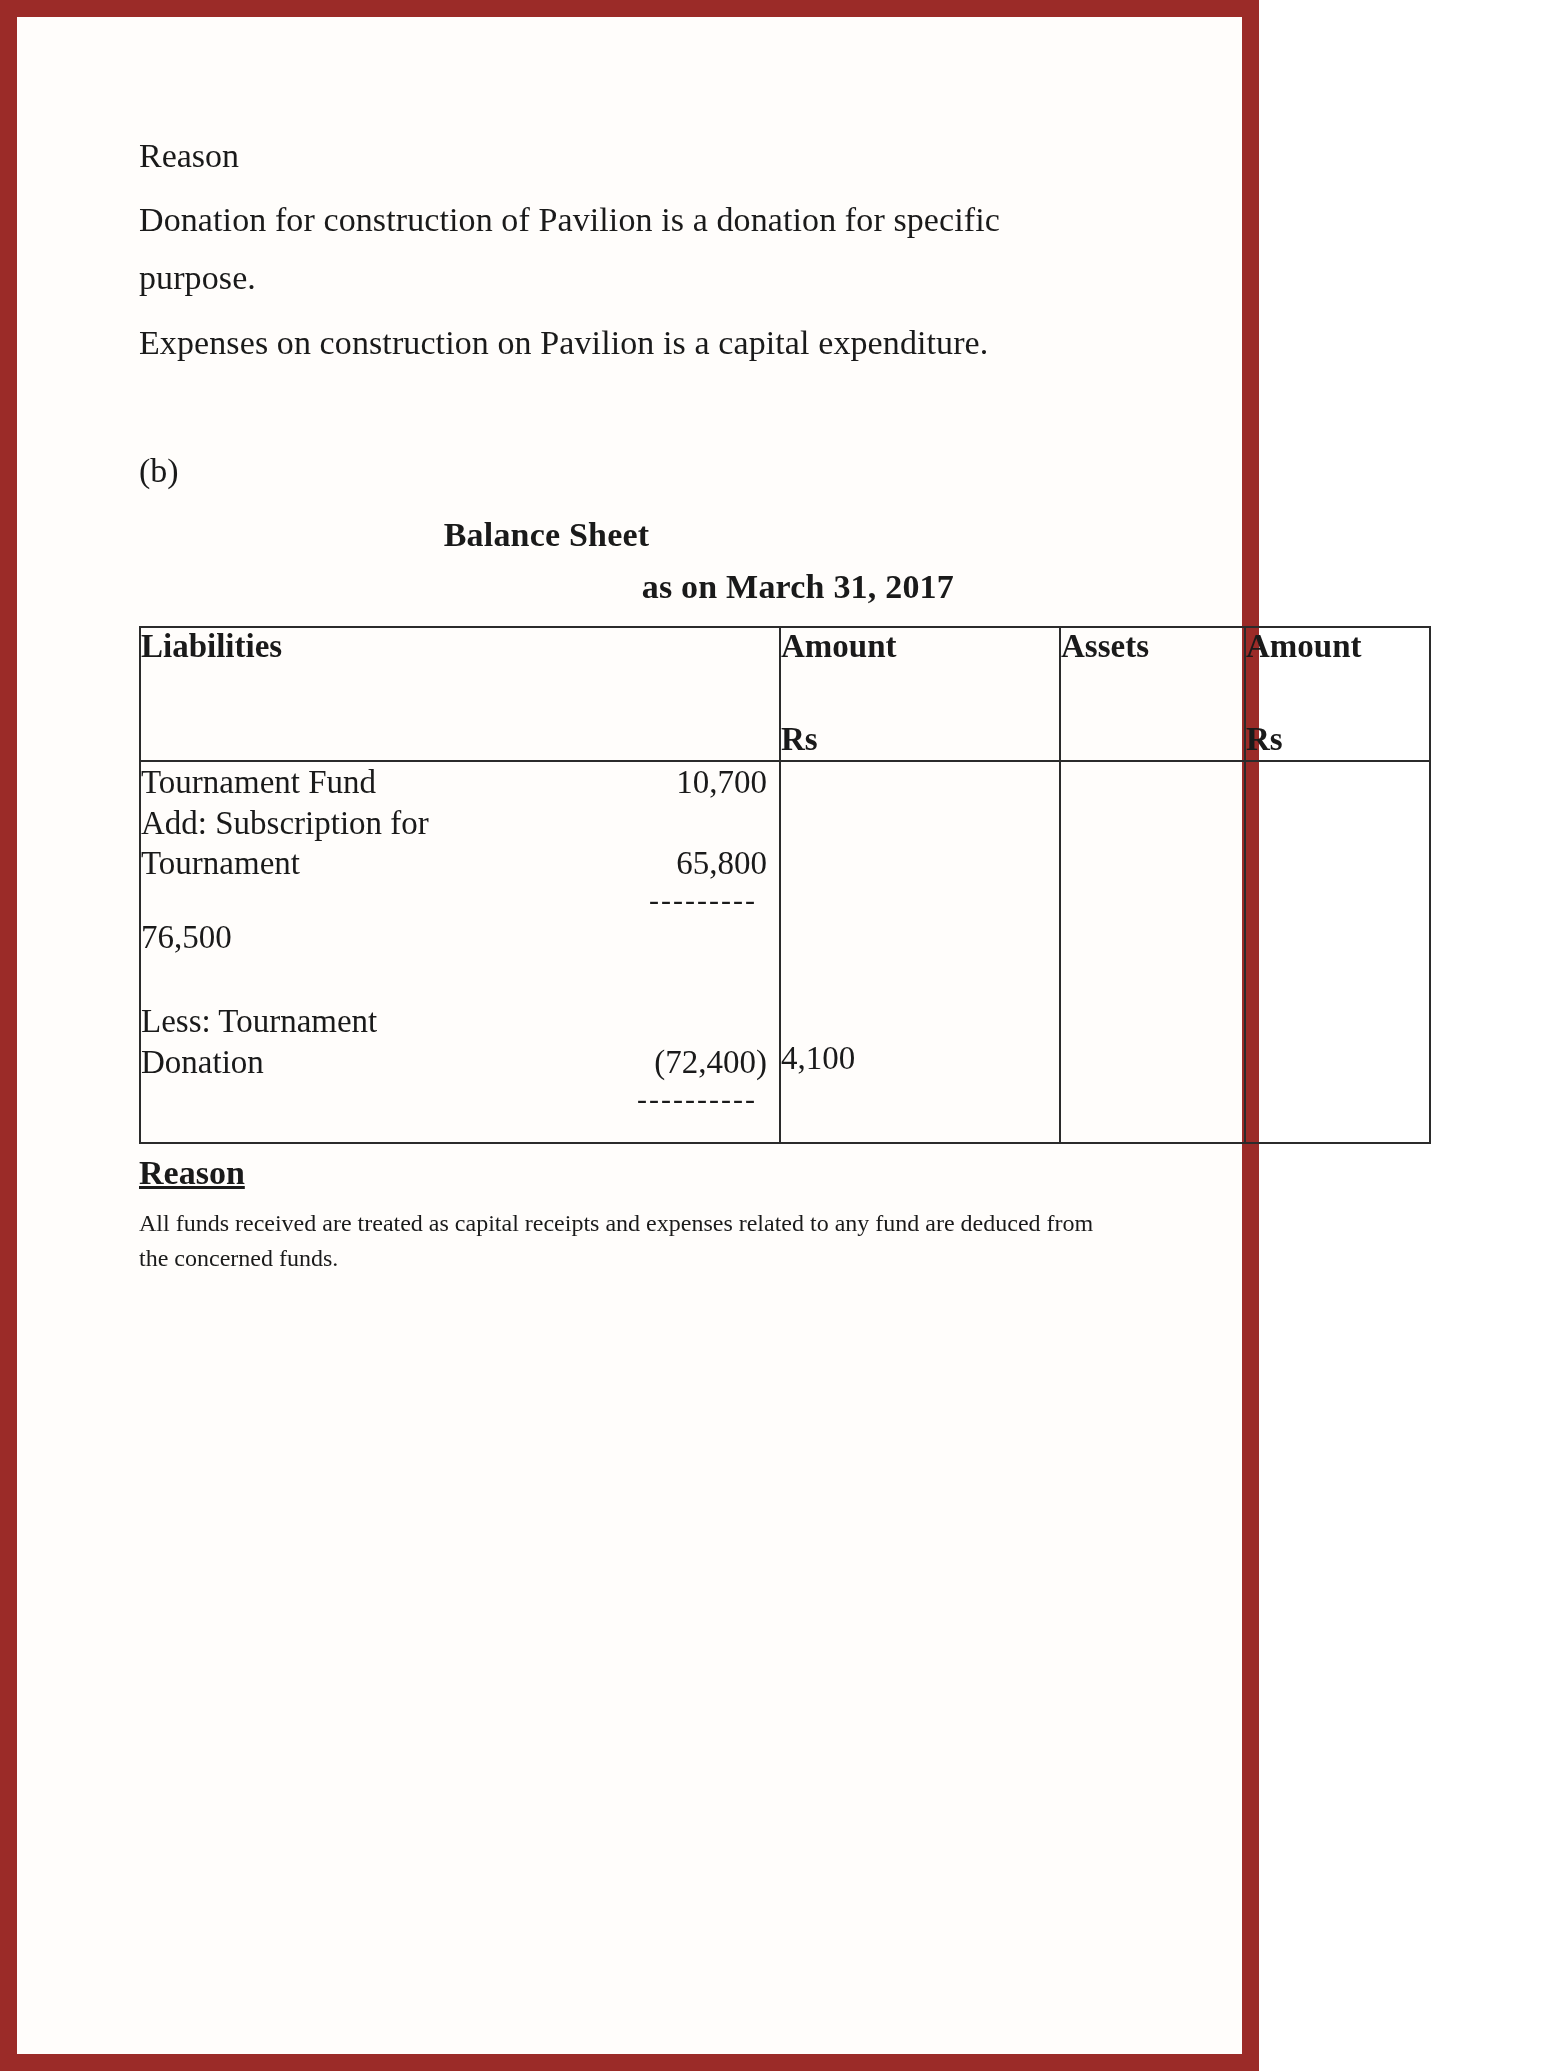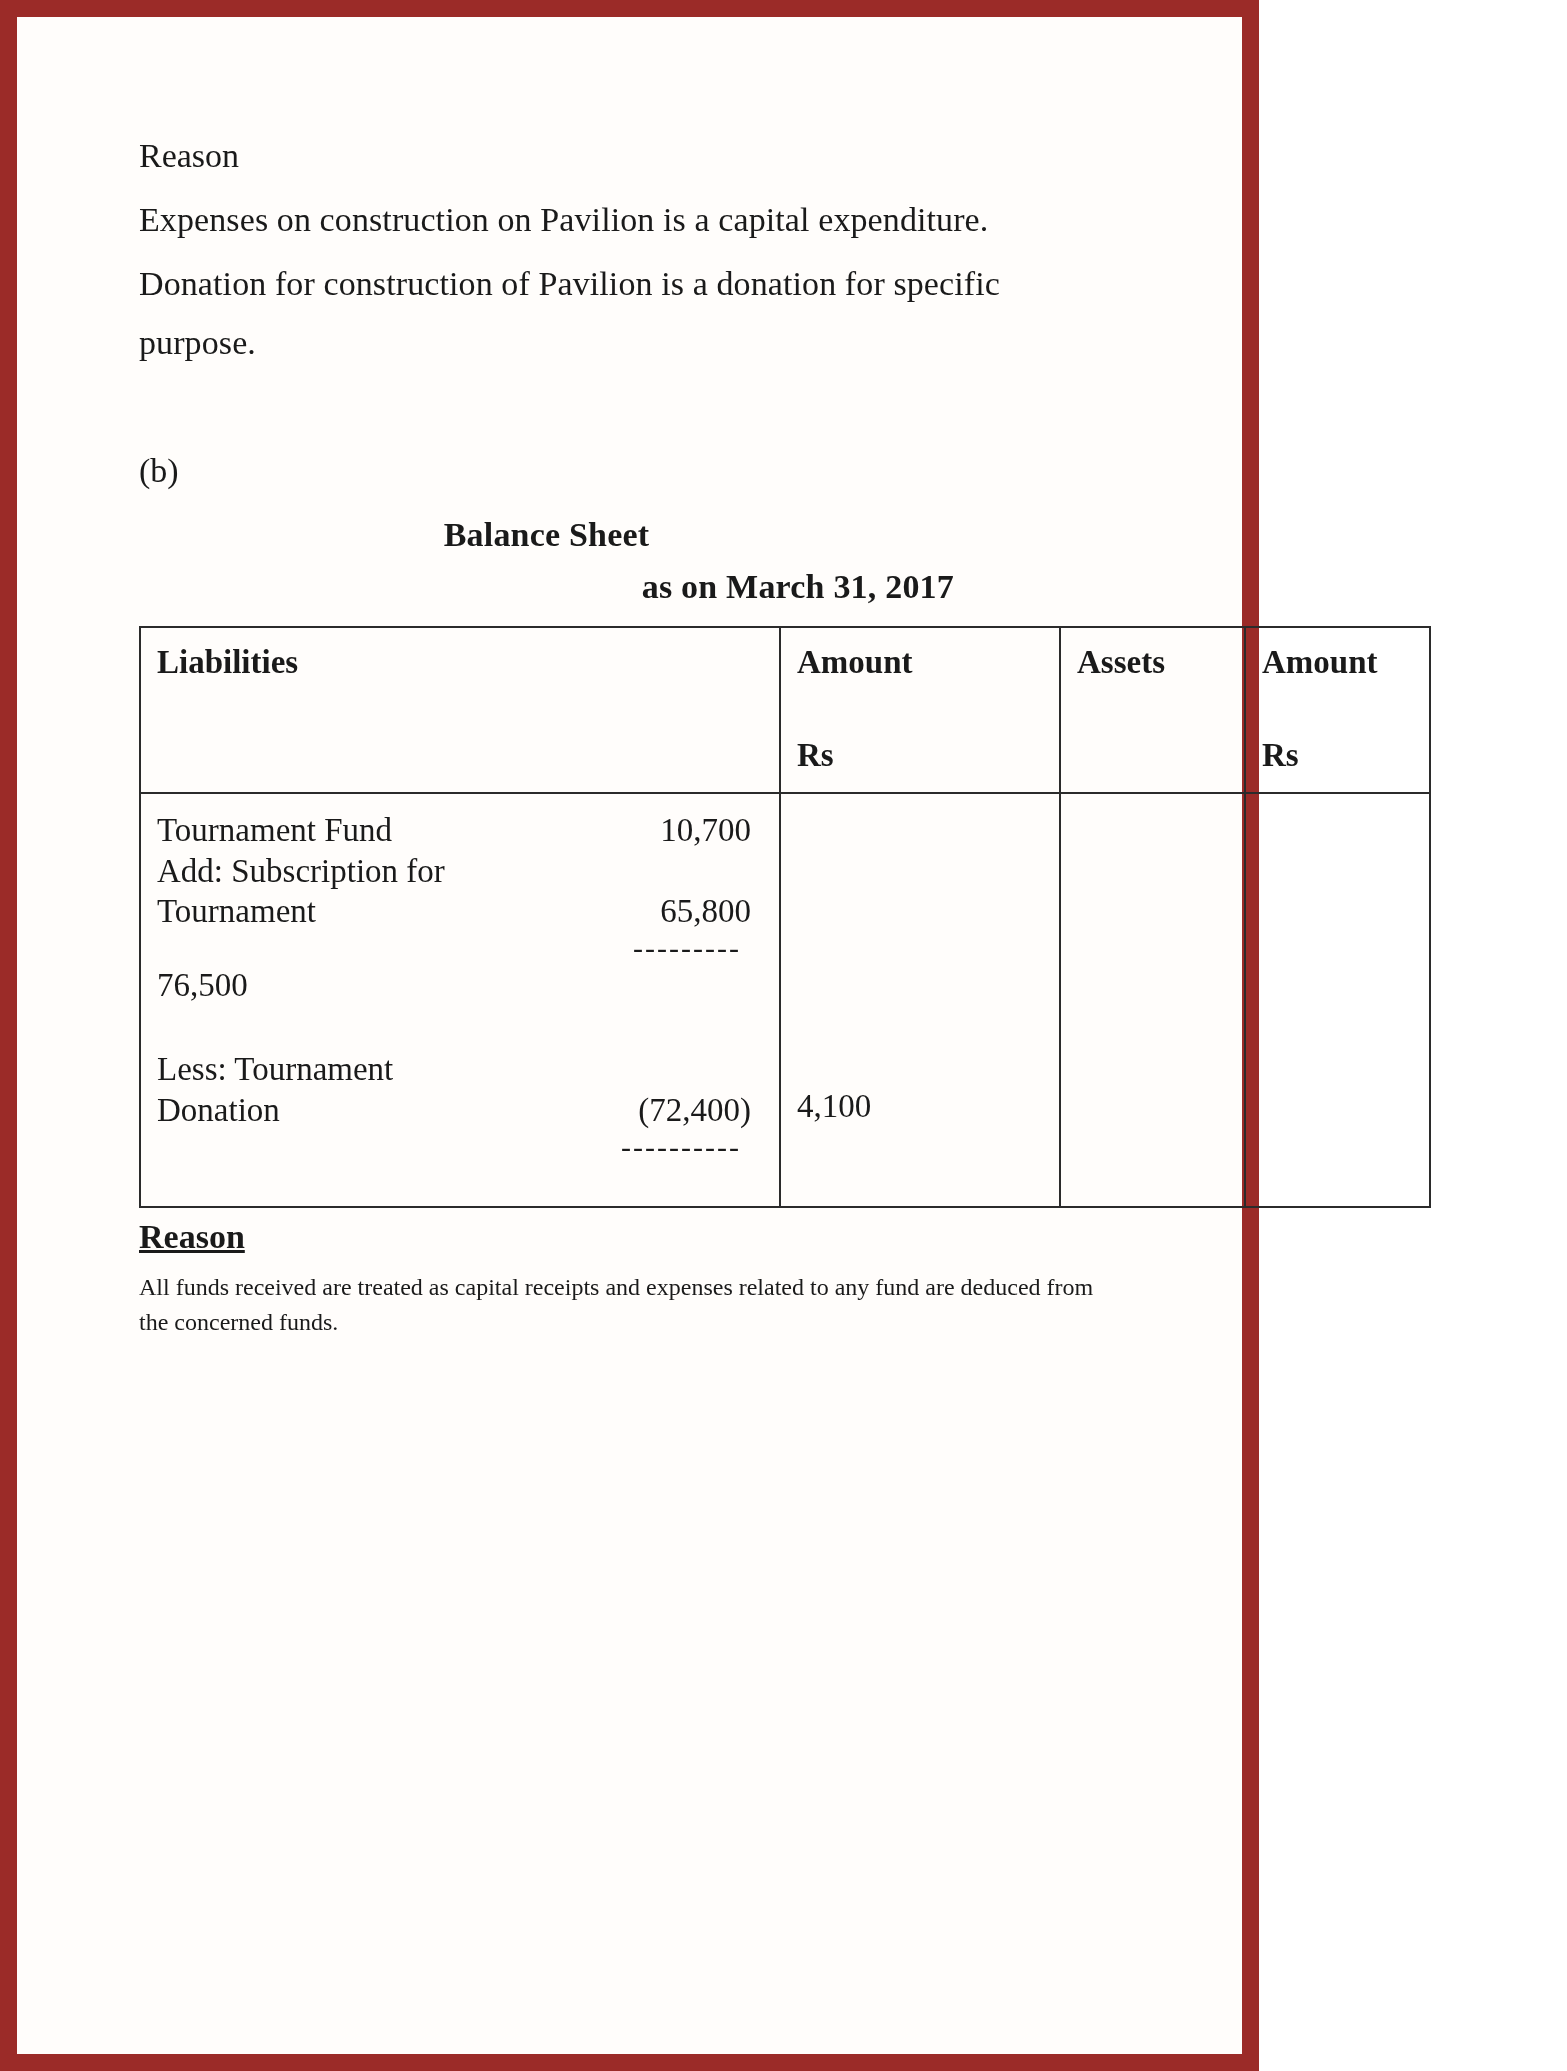--- a/index.html
+++ b/index.html
@@ -61,21 +61,21 @@
     padding-right: 170px;
   }
   table.bs {
     border-collapse: collapse;
     width: 1290px;
     table-layout: fixed;
   }
   table.bs td, table.bs th {
     border: 2px solid #2b2b2b;
     vertical-align: top;
-    padding: 16px;
+    padding: 0;
   }
   .col-liab { width: 640px; }
   .col-amt1 { width: 280px; }
   .col-assets { width: 185px; }
   .col-amt2 { width: 185px; }
 
   .hdr-cell {
     font-weight: bold;
     font-size: 33px;
     padding: 12px 0 0 14px;
@@ -135,22 +135,22 @@
   }
 </style>
 </head>
 <body>
 
 <div class="page-frame">
   <div class="page-inner">
 
     <div class="reason-head">Reason</div>
 
+    <p class="para">Donation for construction of Pavilion is a donation for specific purpose.</p>
     <p class="para">Expenses on construction on Pavilion is a capital expenditure.</p>
-    <p class="para">Donation for construction of Pavilion is a donation for specific purpose.</p>
 
     <div class="spacer-1"></div>
 
     <div class="section-label">(b)</div>
 
     <div class="sheet-title">Balance Sheet</div>
     <div class="sheet-subtitle">as on March 31, 2017</div>
 
     <table class="bs">
       <colgroup>

